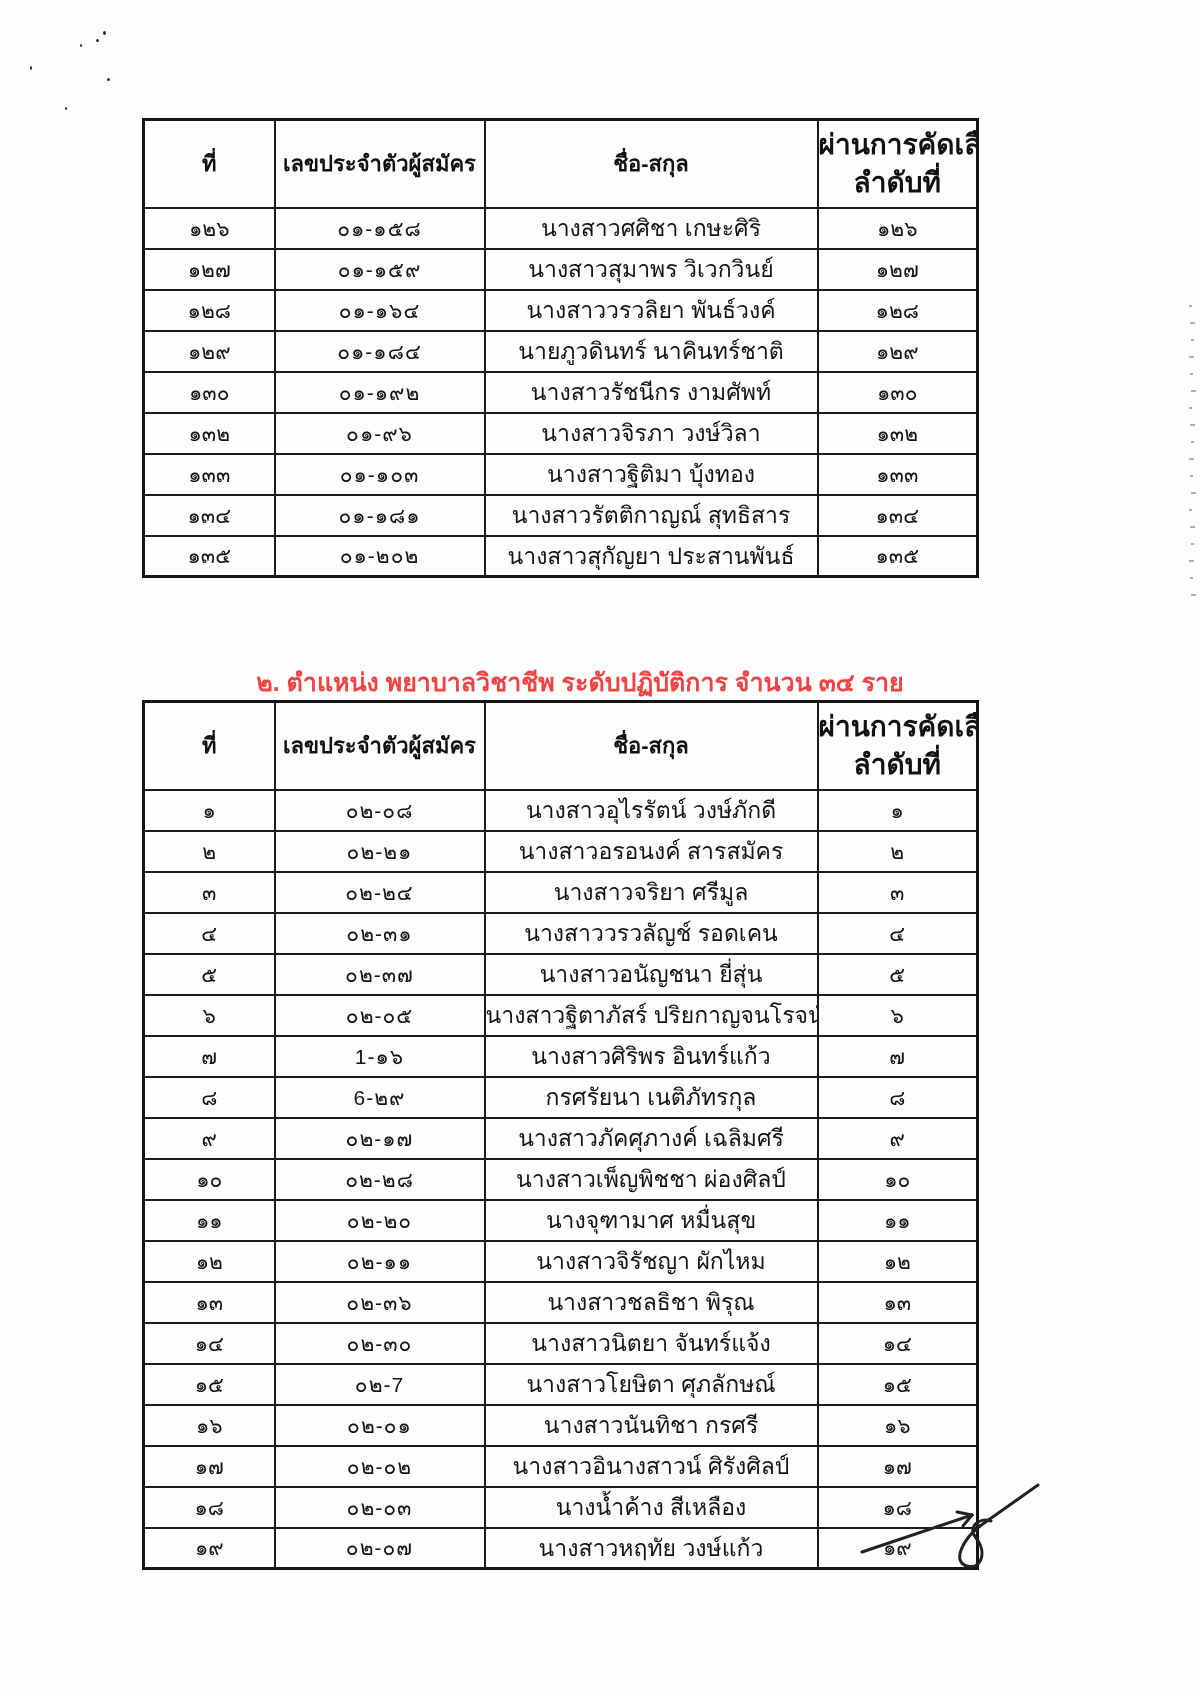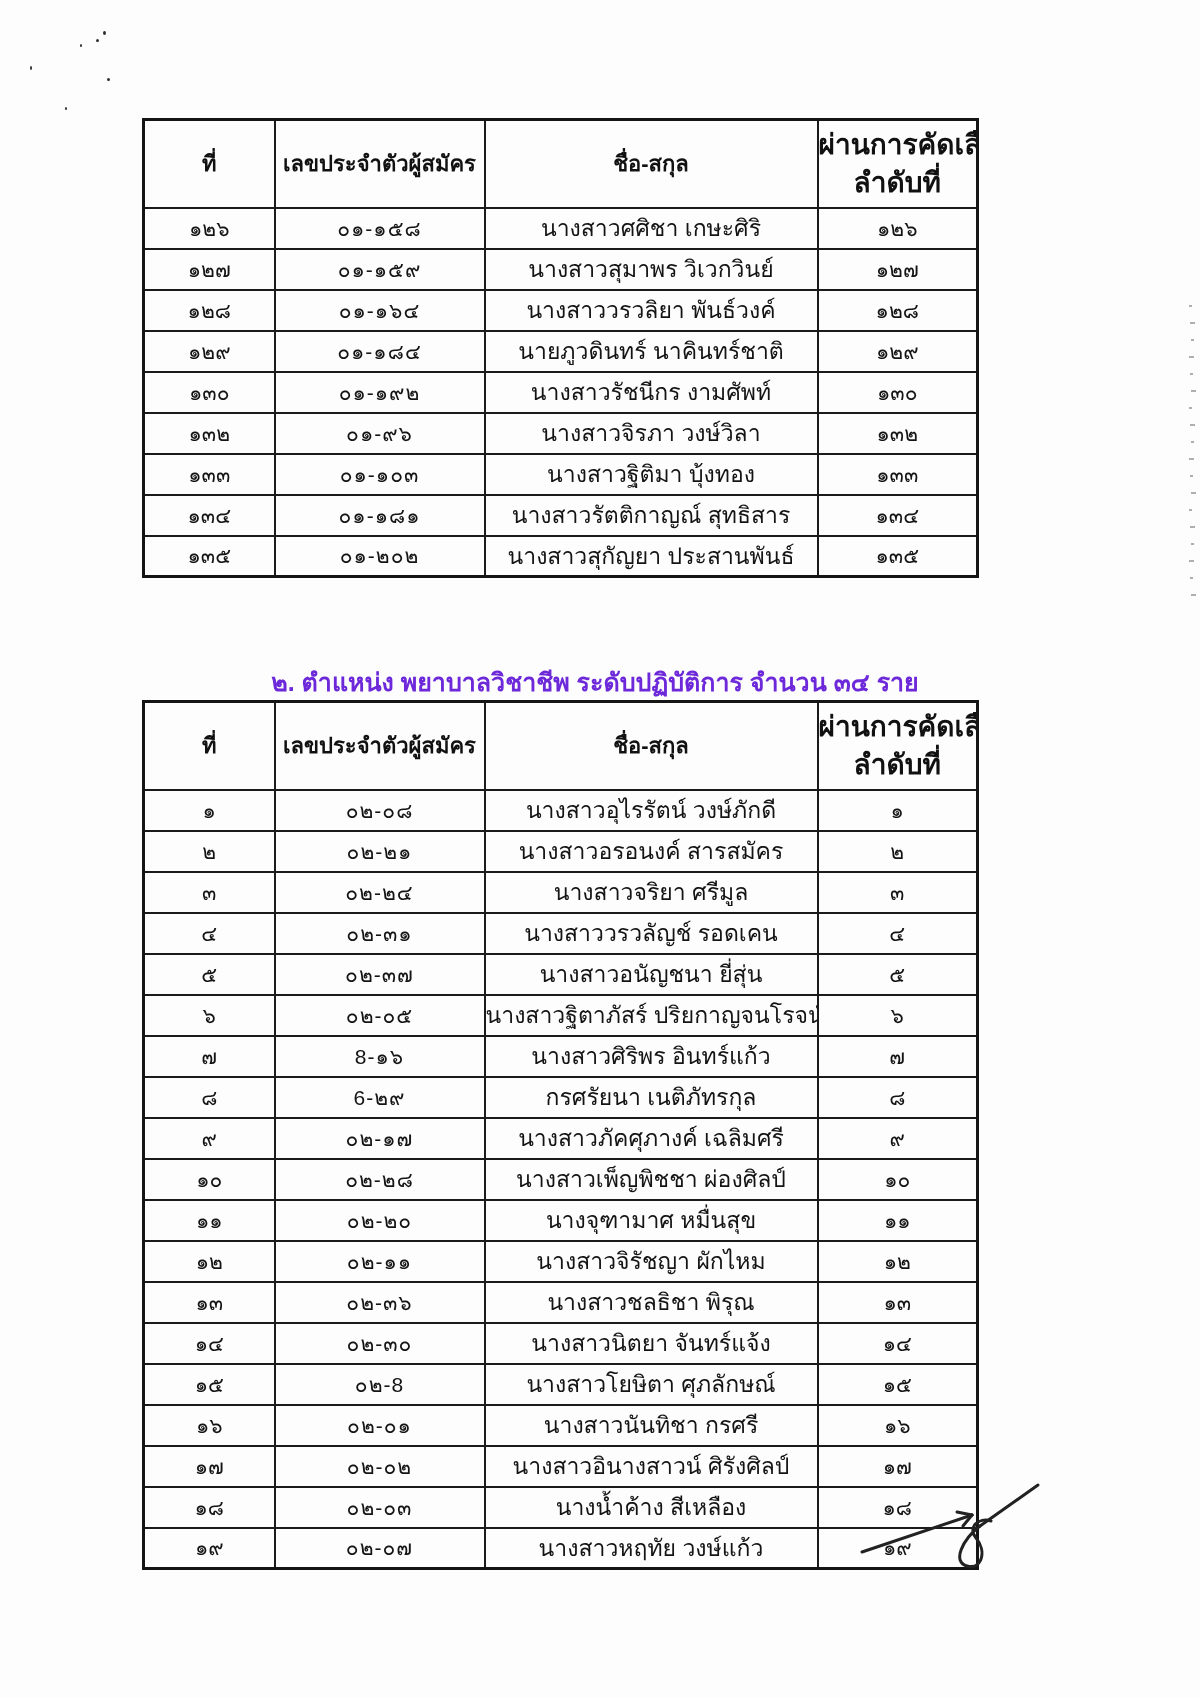--- a/index.html
+++ b/index.html
@@ -33,25 +33,25 @@
   table.roster thead tr{height:88px;}
   table.roster tbody tr{height:41px;}
   th{font-weight:bold;font-size:22px;color:#111;}
   th.h-rank{font-size:28px;line-height:1.35;margin-left:24px;}
   td.c-no{font-size:21px;}
   td.c-id{font-size:21px;letter-spacing:1px;}
   td.c-name{text-align:left;padding-left:5px;font-size:23px;}
   td.c-rank{font-size:21px;}
   .section-title{
     position:absolute;
-    top:662px;left:175px;width:840px;
+    top:662px;left:160px;width:840px;
     text-align:center;
     font-size:25px;
     font-weight:bold;
-    color:#6d28d9;
+    color:#ef4444;
   }
   .speckle{position:absolute;background:#2e2e2e;border-radius:50%;}
   .edge-artifact{position:absolute;background:rgba(80,80,80,0.45);}
   .signature{position:absolute;left:858px;top:1482px;}
 </style>
 </head>
 <body>
 
 <div class="page">
 
@@ -190,21 +190,21 @@
           <td class="c-rank">๕</td>
         </tr>
         <tr>
           <td class="c-no">๖</td>
           <td class="c-id">๐๒-๐๕</td>
           <td class="c-name">นางสาวฐิตาภัสร์ ปริยกาญจนโรจน์</td>
           <td class="c-rank">๖</td>
         </tr>
         <tr>
           <td class="c-no">๗</td>
-          <td class="c-id">8-๑๖</td>
+          <td class="c-id">1-๑๖</td>
           <td class="c-name">นางสาวศิริพร อินทร์แก้ว</td>
           <td class="c-rank">๗</td>
         </tr>
         <tr>
           <td class="c-no">๘</td>
           <td class="c-id">6-๒๙</td>
           <td class="c-name">กรศรัยนา เนติภัทรกุล</td>
           <td class="c-rank">๘</td>
         </tr>
         <tr>
@@ -238,21 +238,21 @@
           <td class="c-rank">๑๓</td>
         </tr>
         <tr>
           <td class="c-no">๑๔</td>
           <td class="c-id">๐๒-๓๐</td>
           <td class="c-name">นางสาวนิตยา จันทร์แจ้ง</td>
           <td class="c-rank">๑๔</td>
         </tr>
         <tr>
           <td class="c-no">๑๕</td>
-          <td class="c-id">๐๒-8</td>
+          <td class="c-id">๐๒-7</td>
           <td class="c-name">นางสาวโยษิตา ศุภลักษณ์</td>
           <td class="c-rank">๑๕</td>
         </tr>
         <tr>
           <td class="c-no">๑๖</td>
           <td class="c-id">๐๒-๐๑</td>
           <td class="c-name">นางสาวนันทิชา กรศรี</td>
           <td class="c-rank">๑๖</td>
         </tr>
         <tr>

